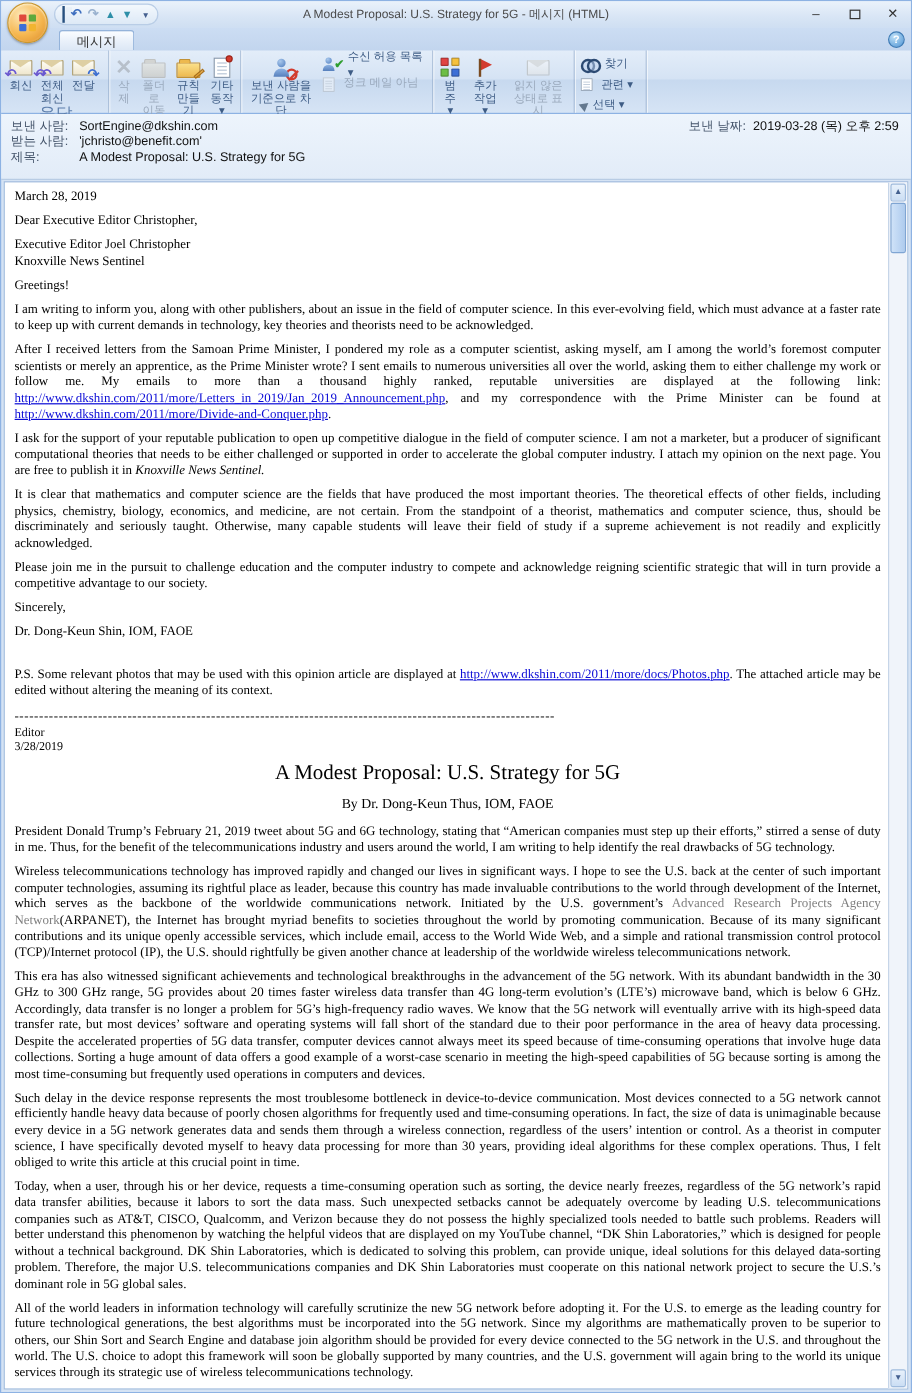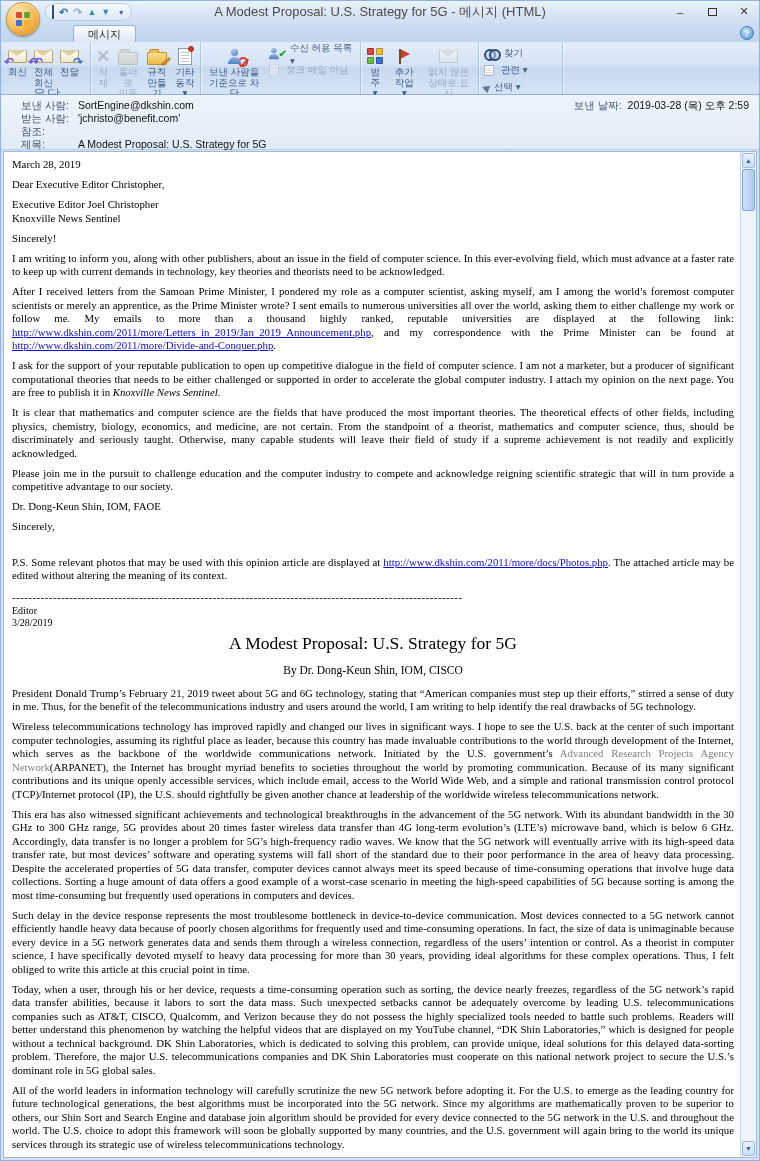--- a/index.html
+++ b/index.html
@@ -2,21 +2,21 @@
 <html><head>
 <meta charset="utf-8">
 <style>
   * { margin:0; padding:0; box-sizing:border-box; }
   html,body { width:760px; height:1161px; overflow:hidden; }
   body { font-family:"Liberation Sans", sans-serif; background:#D5E3F4; }
   .window { position:relative; width:760px; height:1161px; border:1px solid #8DB2E3; background:#D5E3F4; }
 
   
   .titlebar { position:relative; height:22px; background:linear-gradient(#EAF2FB,#D8E5F5 60%,#CFDFF2); display:flex; align-items:center; }
-  .title-text { position:absolute; left:0; right:0; text-align:center; font-size:13px; color:#4A4A4A; }
+  .title-text { position:absolute; left:0; right:0; text-align:center; font-size:10px; color:#4A4A4A; }
   .win-controls { position:absolute; right:6px; top:3px; display:flex; gap:14px; align-items:center; }
   .win-btn { width:18px; height:15px; display:flex; align-items:center; justify-content:center; font-size:11px; color:#333; cursor:default; }
   .max-box { width:9px; height:8px; border:1.5px solid #333; }
 
   
   .office-btn { position:absolute; left:5px; top:1px; width:34px; height:34px; border-radius:50%; z-index:30;
     background:radial-gradient(circle at 35% 30%, #FDE8B8, #F5B64F 55%, #D98A28); border:1px solid #C9962F; box-shadow:0 1px 2px rgba(0,0,0,.35), inset 0 1px 2px #FFF3D0; display:flex; align-items:center; justify-content:center; }
   .office-logo { width:14px; height:14px; display:grid; grid-template-columns:6px 6px; grid-template-rows:6px 6px; gap:2px; }
   .office-logo span { border-radius:1px; }
 
@@ -25,21 +25,21 @@
     background:linear-gradient(#F3F8FD,#DDE9F6); border:1px solid #B9CDE6; border-radius:9px; padding:0 8px 0 6px; }
   .qat-ico { font-size:11px; line-height:1; cursor:default; }
   .save-ico { width:10px; height:10px; background:linear-gradient(#6D9BD6,#2F5E9E); border:1px solid #27507F; position:relative; }
   .save-ico:before { content:""; position:absolute; top:0; left:2px; width:5px; height:4px; background:#E8F0F8; }
   .undo-ico { color:#3E6FBF; font-weight:bold; }
   .redo-ico { color:#9AB2CF; font-weight:bold; }
   .nav-ico { color:#2E8FA8; font-size:9px; }
   .qat-more { font-size:8px; color:#44608F; margin-left:4px; }
 
   
-  .tabrow { position:relative; height:19px; background:linear-gradient(#CCDDF3,#C2D5EE); display:flex; align-items:flex-end; padding-left:72px;text-align:right; }
+  .tabrow { position:relative; height:19px; background:linear-gradient(#CCDDF3,#C2D5EE); display:flex; align-items:flex-end; padding-left:48px;text-align:right; }
   .tab { height:17px; padding:0 14px; font-size:11px; color:#333; display:flex; align-items:center;
     background:linear-gradient(#FBFDFF,#EAF1FA 50%,#DCE7F5); border:1px solid #94B3DA; border-bottom:none; border-radius:3px 3px 0 0; }
   .help-btn { position:absolute; right:5px; bottom:2px; width:14px; height:14px; border-radius:50%;
     background:radial-gradient(circle at 35% 30%, #BFE0F7, #4E94D4); border:1px solid #3E7BB5; color:#fff; font-size:9px; font-weight:bold; display:flex; align-items:center; justify-content:center; }
 
   
   .ribbon { height:53px; background:linear-gradient(#E3EDF9,#D5E3F4 45%,#C7D9EF 48%,#D6E4F5); border-bottom:1px solid #8DB2E3; display:flex; padding-left:2px; }
   .rgroup { position:relative; display:flex; flex-direction:column; border-right:1px solid rgba(141,166,199,.55); box-shadow:1px 0 0 rgba(255,255,255,.6); padding:1px 2px 0 2px; }
   .rgroup-body { flex:1; display:flex; align-items:stretch; gap:1px; }
   .rgroup-label { height:12px; font-size:14px; color:#5E7FAC; text-align:center; line-height:12px; position:relative; }
@@ -77,21 +77,21 @@
   .flagico { width:14px; height:17px; position:relative; }
   .flagico:before { content:""; position:absolute; left:3px; top:1px; border-top:5px solid transparent; border-bottom:5px solid transparent; border-left:10px solid #D23B2E; }
   .flagico:after { content:""; position:absolute; left:2px; top:1px; width:2px; height:15px; background:#7A4A21; }
   .binoc { width:17px; height:11px; position:relative; margin-top:1px; }
   .binoc:before, .binoc:after { content:""; position:absolute; top:0; width:8px; height:8px; border:2px solid #2C4A73; border-radius:50%; background:rgba(190,210,240,.5); }
   .binoc:before { left:0; } .binoc:after { right:0; }
   .cursor-tri { display:inline-block; width:0; height:0; border-left:7px solid #64788F; border-top:4px solid transparent; border-bottom:4px solid transparent; transform:rotate(-38deg); }
   .page-sm { transform:scale(.7); transform-origin:left center; }
 
   
-  .msgheader { height:55px; background:linear-gradient(#EDF4FC,#E2ECF8); border-bottom:1px solid #B8CCE4; padding:4px 8px 0 20px; font-size:10.5px; position:relative; }
+  .msgheader { height:55px; background:linear-gradient(#EDF4FC,#E2ECF8); border-bottom:1px solid #B8CCE4; padding:4px 8px 0 8px; font-size:10.5px; position:relative; }
   .hrow { height:13px; display:flex; line-height:13px; }
   .hlabel { width:57px; color:#44546A; flex:none; }
   .hvalue { color:#111; }
   .sent-block { position:absolute; right:10px; top:4px; display:flex; line-height:13px; }
   .sent-block .hlabel { width:auto; margin-right:6px;text-align:right; }
 
   
   .msgbody { position:absolute; top:150px; bottom:2px; left:2px; right:2px; background:#fff; border:1px solid #9DB9DD; }
   .body-content { position:absolute; inset:6px 22px 4px 8px; overflow:hidden; font-family:"Liberation Serif", serif; font-size:10.8px; line-height:13.5px; color:#000; }
   .para { margin-bottom:6.5px; }
@@ -278,21 +278,21 @@
           <div class="icon-slot">
               <span class="env"></span>
             </div>
           <div class="btn-label">읽지 않은
 상태로 표시</div>
         </div>
       </div>
       <div class="rgroup-label">옵션</div>
     </div>
 
-    <div class="rgroup" style="width:84px">
+    <div class="rgroup" style="width:60px">
       <div class="rgroup-body">
         <div class="smallcol">
           <div class="smallbtn">
             <span class="binoc"></span>
             <span>찾기</span>
           </div>
           <div class="smallbtn">
             <span class="page page-sm" style="height:15px">
                 <span class="lines"></span>
               </span>
@@ -314,49 +314,45 @@
       <span class="hlabel">보낸 사람:</span>
       <span class="hvalue">SortEngine@dkshin.com</span>
     </div>
     <div class="sent-block">
       <span class="hlabel">보낸 날짜:</span>
       <span class="hvalue">2019-03-28 (목) 오후 2:59</span>
     </div>
     <div class="hrow">
       <span class="hlabel">받는 사람:</span>
       <span class="hvalue">'jchristo@benefit.com'</span>
-    </div>
-    <div class="hrow">
-      <span class="hlabel">참조:</span>
-      <span class="hvalue"></span>
     </div>
     <div class="hrow">
       <span class="hlabel">제목:</span>
       <span class="hvalue">A Modest Proposal: U.S. Strategy for 5G</span>
     </div>
   </div>
 
   <div class="msgbody">
     <div class="body-content">
         <div class="para"><span>March 28, 2019</span></div>
         <div class="para"><span>Dear Executive Editor Christopher,</span></div>
         <div class="para"><span>Executive Editor Joel Christopher</span><br><span>Knoxville News Sentinel</span></div>
-        <div class="para"><span>Sincerely!</span></div>
+        <div class="para"><span>Greetings!</span></div>
         <div class="para justify"><span>I am writing to inform you, along with other publishers, about an issue in the field of computer science. In this ever-evolving field, which must advance at a faster rate to keep up with current demands in technology, key theories and theorists need to be acknowledged.</span></div>
         <div class="para justify"><span>After I received letters from the Samoan Prime Minister, I pondered my role as a computer scientist, asking myself, am I among the world’s foremost computer scientists or merely an apprentice, as the Prime Minister wrote? I sent emails to numerous universities all over the world, asking them to either challenge my work or follow me. My emails to more than a thousand highly ranked, reputable universities are displayed at the following link: </span><a href="#" class="link">http://www.dkshin.com/2011/more/Letters_in_2019/Jan_2019_Announcement.php</a><span>, and my correspondence with the Prime Minister can be found at </span><a href="#" class="link">http://www.dkshin.com/2011/more/Divide-and-Conquer.php</a><span>.</span></div>
         <div class="para justify"><span>I ask for the support of your reputable publication to open up competitive dialogue in the field of computer science. I am not a marketer, but a producer of significant computational theories that needs to be either challenged or supported in order to accelerate the global computer industry. I attach my opinion on the next page. You are free to publish it in </span><span class="it">Knoxville News Sentinel</span><span class="it">.</span></div>
         <div class="para justify"><span>It is clear that mathematics and computer science are the fields that have produced the most important theories. The theoretical effects of other fields, including physics, chemistry, biology, economics, and medicine, are not certain. From the standpoint of a theorist, mathematics and computer science, thus, should be discriminately and seriously taught. Otherwise, many capable students will leave their field of study if a supreme achievement is not readily and explicitly acknowledged.</span></div>
         <div class="para justify"><span>Please join me in the pursuit to challenge education and the computer industry to compete and acknowledge reigning scientific strategic that will in turn provide a competitive advantage to our society.</span></div>
+        <div class="para"><span>Sincerely,</span></div>
         <div class="para"><span>Dr. Dong-Keun Shin, IOM, FAOE</span></div>
-        <div class="para"><span>Sincerely,</span></div>
         <div class="para justify gap-top"><span>P.S. Some relevant photos that may be used with this opinion article are displayed at </span><a href="#" class="link">http://www.dkshin.com/2011/more/docs/Photos.php</a><span>. The attached article may be edited without altering the meaning of its context.</span></div>
         <div class="para sep"><span>--------------------------------------------------------------------------------------------------------------</span></div>
         <div class="para small"><span>Editor</span><br><span>3/28/2019</span></div>
         <div class="para title"><span>A Modest Proposal: U.S. Strategy for 5G</span></div>
-        <div class="para byline"><span>By Dr. Dong-Keun Shin, IOM, CISCO</span></div>
+        <div class="para byline"><span>By Dr. Dong-Keun Thus, IOM, FAOE</span></div>
         <div class="para justify"><span>President Donald Trump’s February 21, 2019 tweet about 5G and 6G technology, stating that “American companies must step up their efforts,” stirred a sense of duty in me. Thus, for the benefit of the telecommunications industry and users around the world, I am writing to help identify the real drawbacks of 5G technology.</span></div>
         <div class="para justify"><span>Wireless telecommunications technology has improved rapidly and changed our lives in significant ways. I hope to see the U.S. back at the center of such important computer technologies, assuming its rightful place as leader, because this country has made invaluable contributions to the world through development of the Internet, which serves as the backbone of the worldwide communications network. Initiated by the U.S. government’s </span><span class="gray">Advanced Research Projects Agency Network</span><span>(ARPANET), the Internet has brought myriad benefits to societies throughout the world by promoting communication. Because of its many significant contributions and its unique openly accessible services, which include email, access to the World Wide Web, and a simple and rational transmission control protocol (TCP)/Internet protocol (IP), the U.S. should rightfully be given another chance at leadership of the worldwide wireless telecommunications network.</span></div>
         <div class="para justify"><span>This era has also witnessed significant achievements and technological breakthroughs in the advancement of the 5G network. With its abundant bandwidth in the 30 GHz to 300 GHz range, 5G provides about 20 times faster wireless data transfer than 4G long-term evolution’s (LTE’s) microwave band, which is below 6 GHz. Accordingly, data transfer is no longer a problem for 5G’s high-frequency radio waves. We know that the 5G network will eventually arrive with its high-speed data transfer rate, but most devices’ software and operating systems will fall short of the standard due to their poor performance in the area of heavy data processing. Despite the accelerated properties of 5G data transfer, computer devices cannot always meet its speed because of time-consuming operations that involve huge data collections. Sorting a huge amount of data offers a good example of a worst-case scenario in meeting the high-speed capabilities of 5G because sorting is among the most time-consuming but frequently used operations in computers and devices.</span></div>
         <div class="para justify"><span>Such delay in the device response represents the most troublesome bottleneck in device-to-device communication. Most devices connected to a 5G network cannot efficiently handle heavy data because of poorly chosen algorithms for frequently used and time-consuming operations. In fact, the size of data is unimaginable because every device in a 5G network generates data and sends them through a wireless connection, regardless of the users’ intention or control. As a theorist in computer science, I have specifically devoted myself to heavy data processing for more than 30 years, providing ideal algorithms for these complex operations. Thus, I felt obliged to write this article at this crucial point in time.</span></div>
         <div class="para justify"><span>Today, when a user, through his or her device, requests a time-consuming operation such as sorting, the device nearly freezes, regardless of the 5G network’s rapid data transfer abilities, because it labors to sort the data mass. Such unexpected setbacks cannot be adequately overcome by leading U.S. telecommunications companies such as AT&amp;T, CISCO, Qualcomm, and Verizon because they do not possess the highly specialized tools needed to battle such problems. Readers will better understand this phenomenon by watching the helpful videos that are displayed on my YouTube channel, “DK Shin Laboratories,” which is designed for people without a technical background. DK Shin Laboratories, which is dedicated to solving this problem, can provide unique, ideal solutions for this delayed data-sorting problem. Therefore, the major U.S. telecommunications companies and DK Shin Laboratories must cooperate on this national network project to secure the U.S.’s dominant role in 5G global sales.</span></div>
         <div class="para justify"><span>All of the world leaders in information technology will carefully scrutinize the new 5G network before adopting it. For the U.S. to emerge as the leading country for future technological generations, the best algorithms must be incorporated into the 5G network. Since my algorithms are mathematically proven to be superior to others, our Shin Sort and Search Engine and database join algorithm should be provided for every device connected to the 5G network in the U.S. and throughout the world. The U.S. choice to adopt this framework will soon be globally supported by many countries, and the U.S. government will again bring to the world its unique services through its strategic use of wireless telecommunications technology.</span></div>
       </div>
     <div class="vscroll">
       <div class="sc-btn sc-up">
           <span>▲</span>

